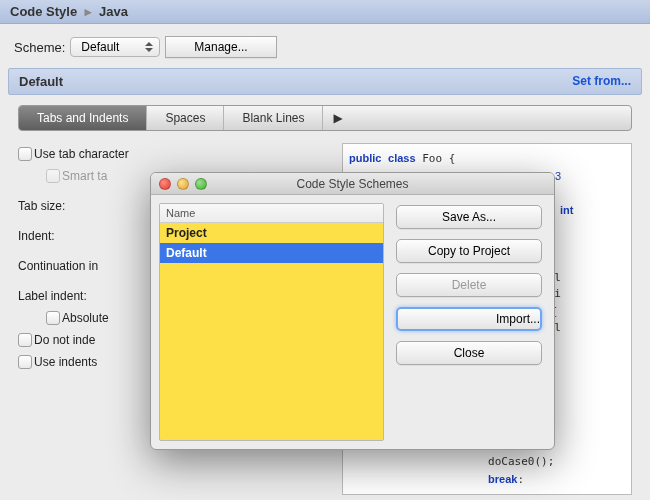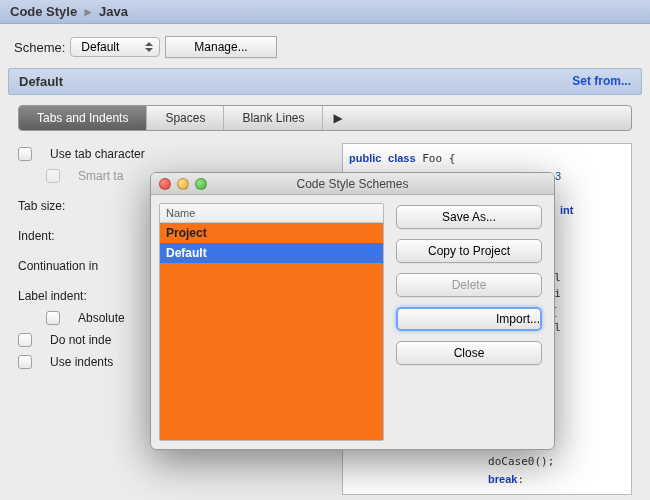--- a/index.html
+++ b/index.html
@@ -18,42 +18,42 @@
 .section-bar { background: linear-gradient(#cfdaee, #bac9e4); margin: 0 8px; padding: 5px 10px; font-size: 13px; font-weight: bold; color: #333; display: flex; justify-content: space-between; border: 1px solid #a5b7d6; border-radius: 2px; }
 .section-bar a { color: #1a52d6; text-decoration: none; font-weight: bold; font-size: 12px; }
 
 .tabs { display: flex; margin: 10px 18px 12px; border: 1px solid #9a9a9a; border-radius: 4px; overflow: hidden; background: linear-gradient(#f6f6f6, #d4d4d4); }
 .tab { padding: 5px 18px; font-size: 12px; color: #333; border-right: 1px solid #b5b5b5; white-space: nowrap; }
 .tab.active { background: linear-gradient(#8a8a8a, #5e5e5e); color: #fff; }
 .tab.arrow { padding: 5px 10px; border-right: none; }
 
 .content { display: flex; margin: 10px 18px 0; gap: 10px; }
 .left { flex: 1; font-size: 12px; color: #222; }
-.row { display: flex; align-items: center; padding: 4px 0; gap: 18px; }
+.row { display: flex; align-items: center; padding: 4px 0; gap: 2px; }
 .row.indent1 { padding-left: 28px; text-align: center; }
 .checkbox { width: 14px; height: 14px; border: 1px solid #a0a0a0; border-radius: 3px; background: linear-gradient(#fff, #e9e9e9); display: inline-block; }
 .checkbox.disabled { opacity: 0.5; }
 .disabled-text { color: #999; }
 
 .preview { width: 290px; background: #fff; border: 1px solid #bbb; padding: 6px; font-family: Menlo, Consolas, monospace; font-size: 11px; line-height: 1.5; white-space: pre; overflow: hidden; color: #333; }
 .kw { color: #1a3fbf; font-weight: bold; }
 .num { color: #1a3fbf; }
 
 
 .modal { position: absolute; left: 150px; top: 172px; width: 405px; height: 278px; background: #ececec; border: 1px solid #999; border-radius: 6px; box-shadow: 0 12px 40px rgba(0,0,0,0.45); overflow: hidden; }
 .titlebar { height: 22px; background: linear-gradient(#e9e9e9, #cfcfcf); border-bottom: 1px solid #b2b2b2; display: flex; align-items: center; position: relative; }
 .traffic { display: flex; gap: 6px; padding-left: 8px; }
 .dot { width: 12px; height: 12px; border-radius: 50%; border: 1px solid rgba(0,0,0,0.2); }
 .dot.r { background: radial-gradient(circle at 35% 35%, #ff8a80, #e04030); }
 .dot.y { background: radial-gradient(circle at 35% 35%, #ffe08a, #e0a030); }
 .dot.g { background: radial-gradient(circle at 35% 35%, #9ae08a, #40b030); }
 .titlebar .title { position: absolute; left: 0; right: 0; text-align: center; font-size: 12px; color: #444; }
 
 .modal-body { display: flex; height: calc(100% - 22px); }
-.list-panel { flex: 1; margin: 8px 0 8px 8px; background: #f97316; border: 1px solid #b8b8b8; border-radius: 2px; }
+.list-panel { flex: 1; margin: 8px 0 8px 8px; background: #fde047; border: 1px solid #b8b8b8; border-radius: 2px; }
 .list-header { font-size: 11px; color: #555; padding: 3px 6px; border-bottom: 1px solid #ccc; background: linear-gradient(#f8f8f8,#ececec); }
 .list-item { font-size: 12px; padding: 3px 6px; color: #222; font-weight: bold; }
 .list-item.selected { background: #3b76e9; color: #fff; }
 
 .modal-buttons { width: 170px; padding: 10px 12px; display: flex; flex-direction: column; gap: 10px; }
 .mbtn { background: linear-gradient(#fdfdfd, #e4e4e4); border: 1px solid #a9a9a9; border-radius: 5px; padding: 4px 0; font-size: 12px; text-align: center; box-shadow: 0 1px 0 rgba(0,0,0,0.05); }
 .mbtn.disabled { color: #9a9a9a; }
 .mbtn.focus { border: 2px solid #6fa6f2; padding: 3px 0; box-shadow: 0 0 4px #8fb8f5; text-align: right; }
 </style>
 </head>

